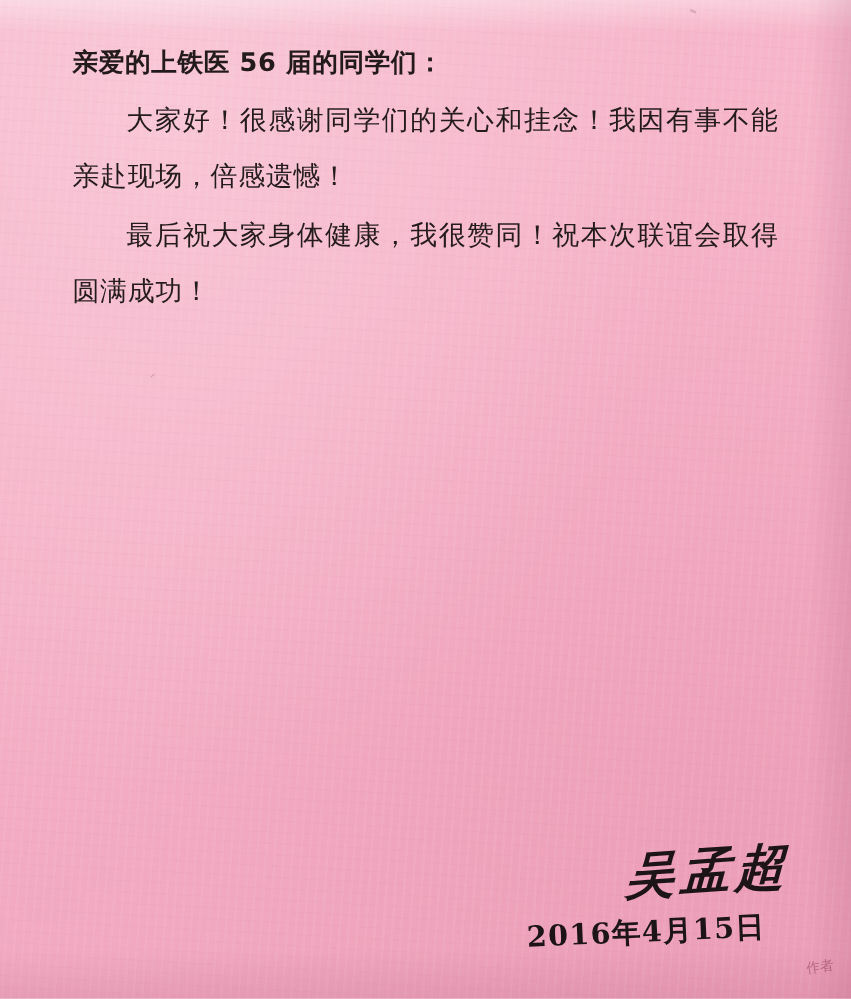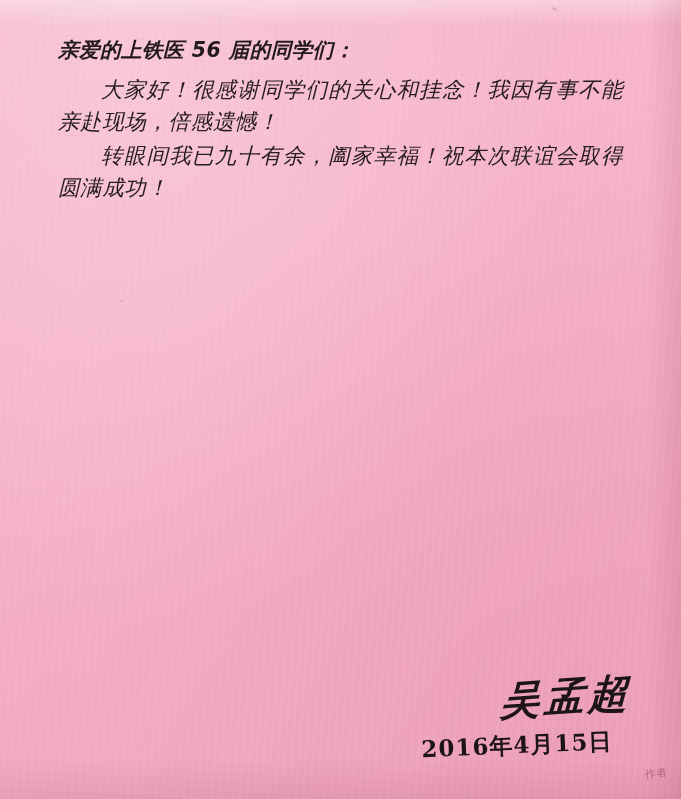--- a/index.html
+++ b/index.html
@@ -46,35 +46,34 @@
     background: linear-gradient(to left, rgba(150,60,95,0.14), rgba(255,255,255,0));
   }
   .edge-bottom {
     left: 0; right: 0; bottom: 0; height: 40px;
     background: linear-gradient(to top, rgba(150,60,95,0.12), rgba(255,255,255,0));
   }
   .content {
     position: relative;
     z-index: 2;
     padding: 28px 50px 0 58px;
-    font-style: italic;
   }
   .salutation {
     font-family: "DejaVu Sans", sans-serif;
     font-weight: bold;
     font-size: 20.5px;
     color: #231a1c;
     letter-spacing: 0.5px;
     margin: 8px 0 10px 0;
     white-space: nowrap;
   }
   .para {
     font-family: "DejaVu Sans", sans-serif;
     font-size: 21.5px;
-    line-height: 32px;
+    line-height: 45px;
     color: #241b1d;
     text-align: justify;
     text-justify: inter-ideograph;
     margin: 0 0 2px 0;
     text-indent: 2em;
     letter-spacing: 0.6px;
     padding-right: 8px;
   }
   .sign-block {
     position: absolute;
@@ -139,21 +138,21 @@
   <div class="tick" style="left:120px; top:300px; width:4px; height:1px; transform:rotate(-40deg);"></div>
 
   <div class="content">
 
     <div class="salutation">亲爱的上铁医 56 届的同学们：</div>
 
     <p class="para">大家好！很感谢同学们的关心和挂念！我因有事不能亲赴现场，倍感遗憾！</p>
 
 
 
-    <p class="para">转眼间我已九十有余，阖家幸福！祝本次联谊会取得圆满成功！</p>
+    <p class="para">最后祝大家身体健康，我很赞同！祝本次联谊会取得圆满成功！</p>
 
   </div>
 
   <div class="sign-block">
     <div class="signature">吴孟超</div>
     <div class="sign-date">2016年4月15日</div>
   </div>
 
   <div class="corner-mark">作者</div>
 

